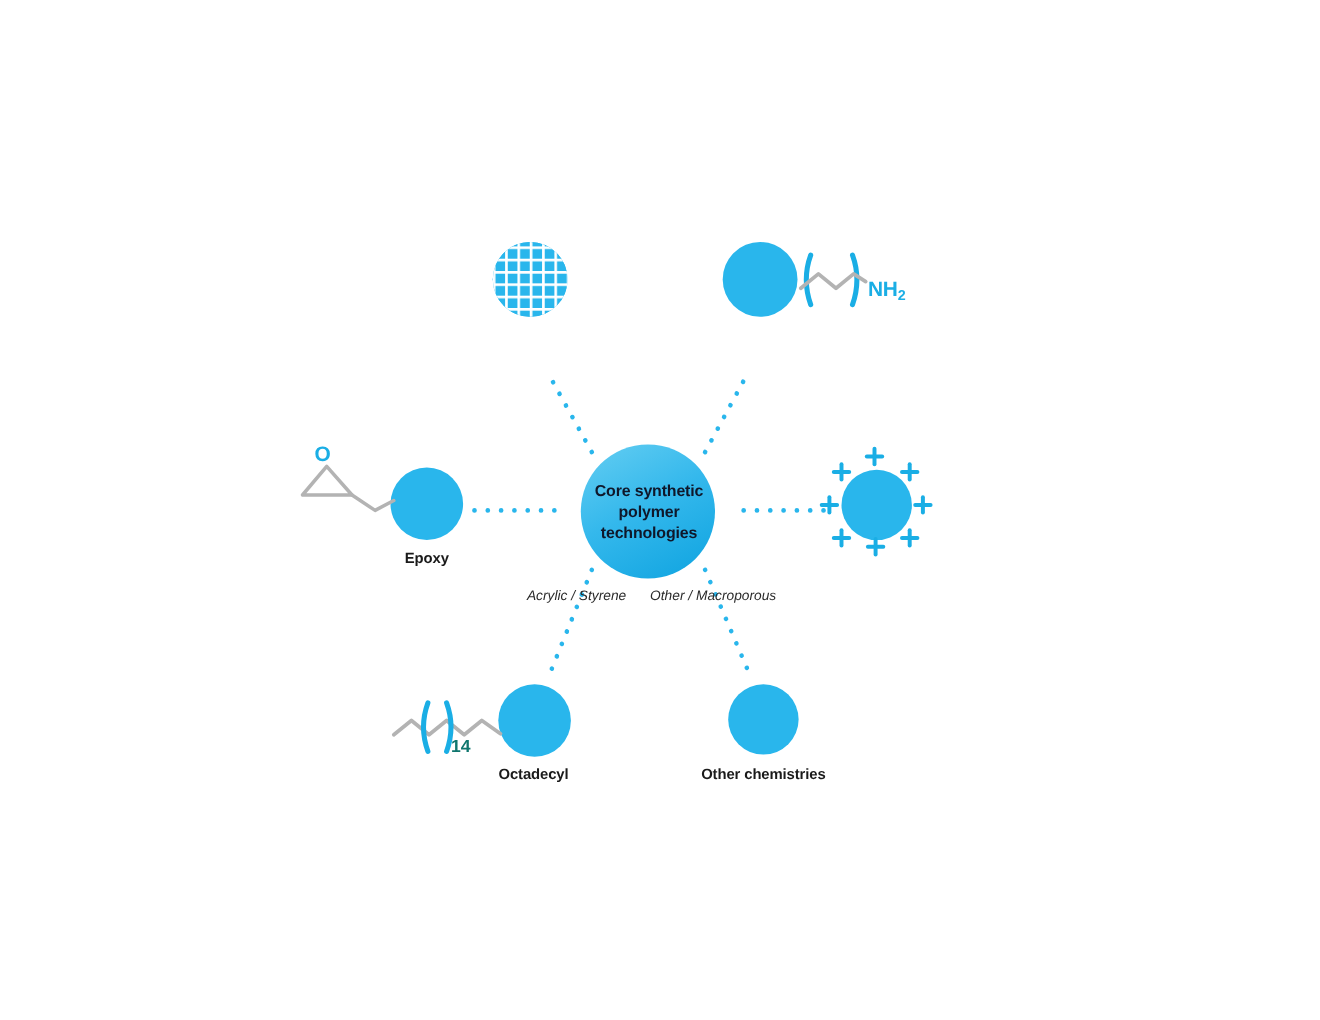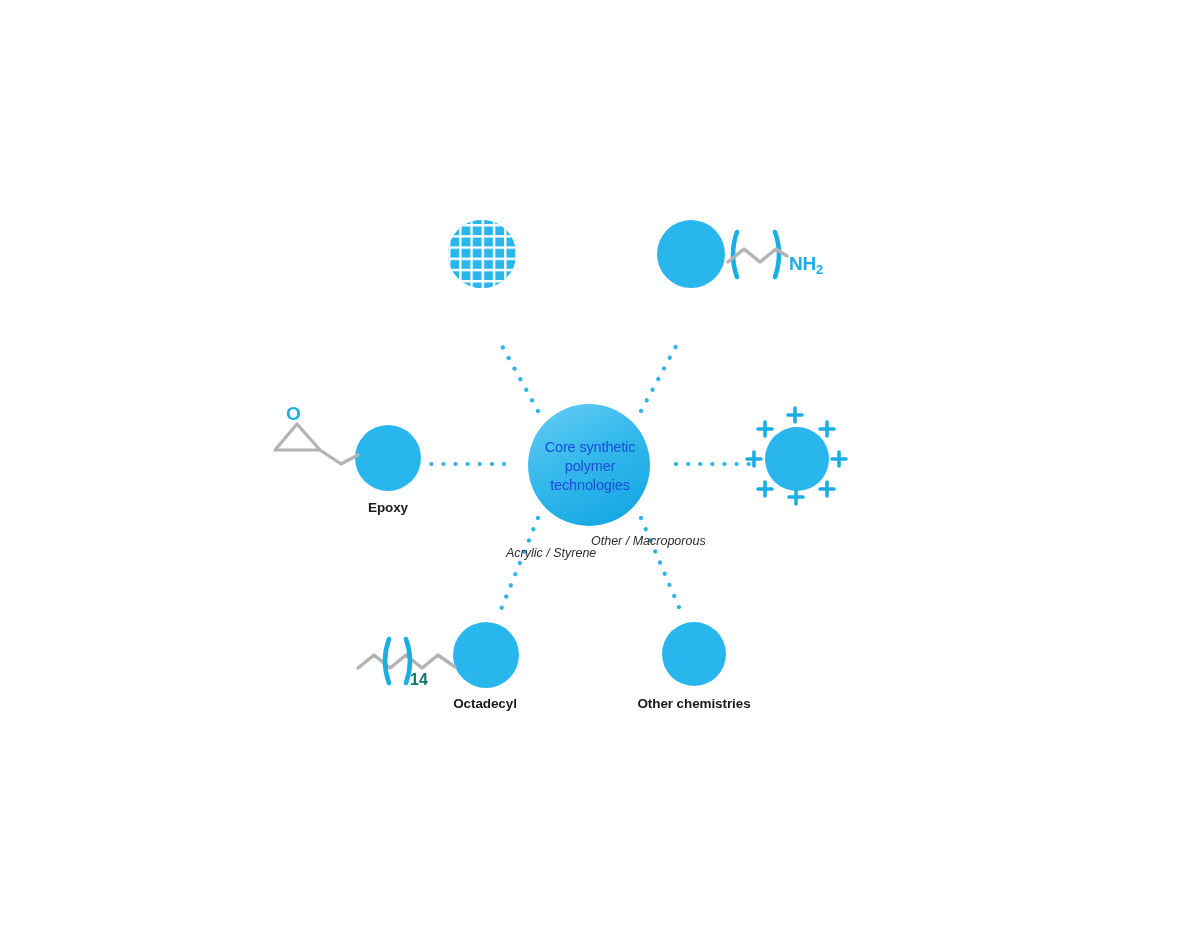--- a/index.html
+++ b/index.html
@@ -36,24 +36,24 @@
     line-height: 1.28;
     white-space: pre-line;
     letter-spacing: -0.1px;
   }
   .center-text {
     position: absolute;
     left: 529px;
     top: 438px;
     width: 122px;
     text-align: center;
-    color: #1d4ed8;
+    color: #0f172a;
     font-family: "Liberation Sans", sans-serif;
     font-size: 14.5px;
-    font-weight: normal;
+    font-weight: bold;
     line-height: 1.32;
     letter-spacing: -0.15px;
     pointer-events: none;
   }
   .sub-caption {
     position: absolute;
     font-family: "Liberation Sans", sans-serif;
     font-style: italic;
     font-size: 12.5px;
     color: #2b2b2b;
@@ -206,17 +206,17 @@
   <div class="node-label" style="left:574px; top:695px; width:240px;">Other chemistries</div>
 
   <div class="node-label" style="left:365px; top:695px; width:240px;">Octadecyl</div>
 
   <div class="chain-sub-14">14</div>
 
   <div class="node-label" style="left:268px; top:499px; width:240px;">Epoxy</div>
 
   <div class="epoxy-o">O</div>
 
-  <div class="sub-caption" style="left:506px; top:534px;margin-top:12px;">Acrylic / Styrene</div>
+  <div class="sub-caption" style="left:479px; top:534px;">Acrylic / Styrene</div>
 
   <div class="sub-caption" style="left:591px; top:534px;">Other / Macroporous</div>
 
 </div>
 
 </body></html>

